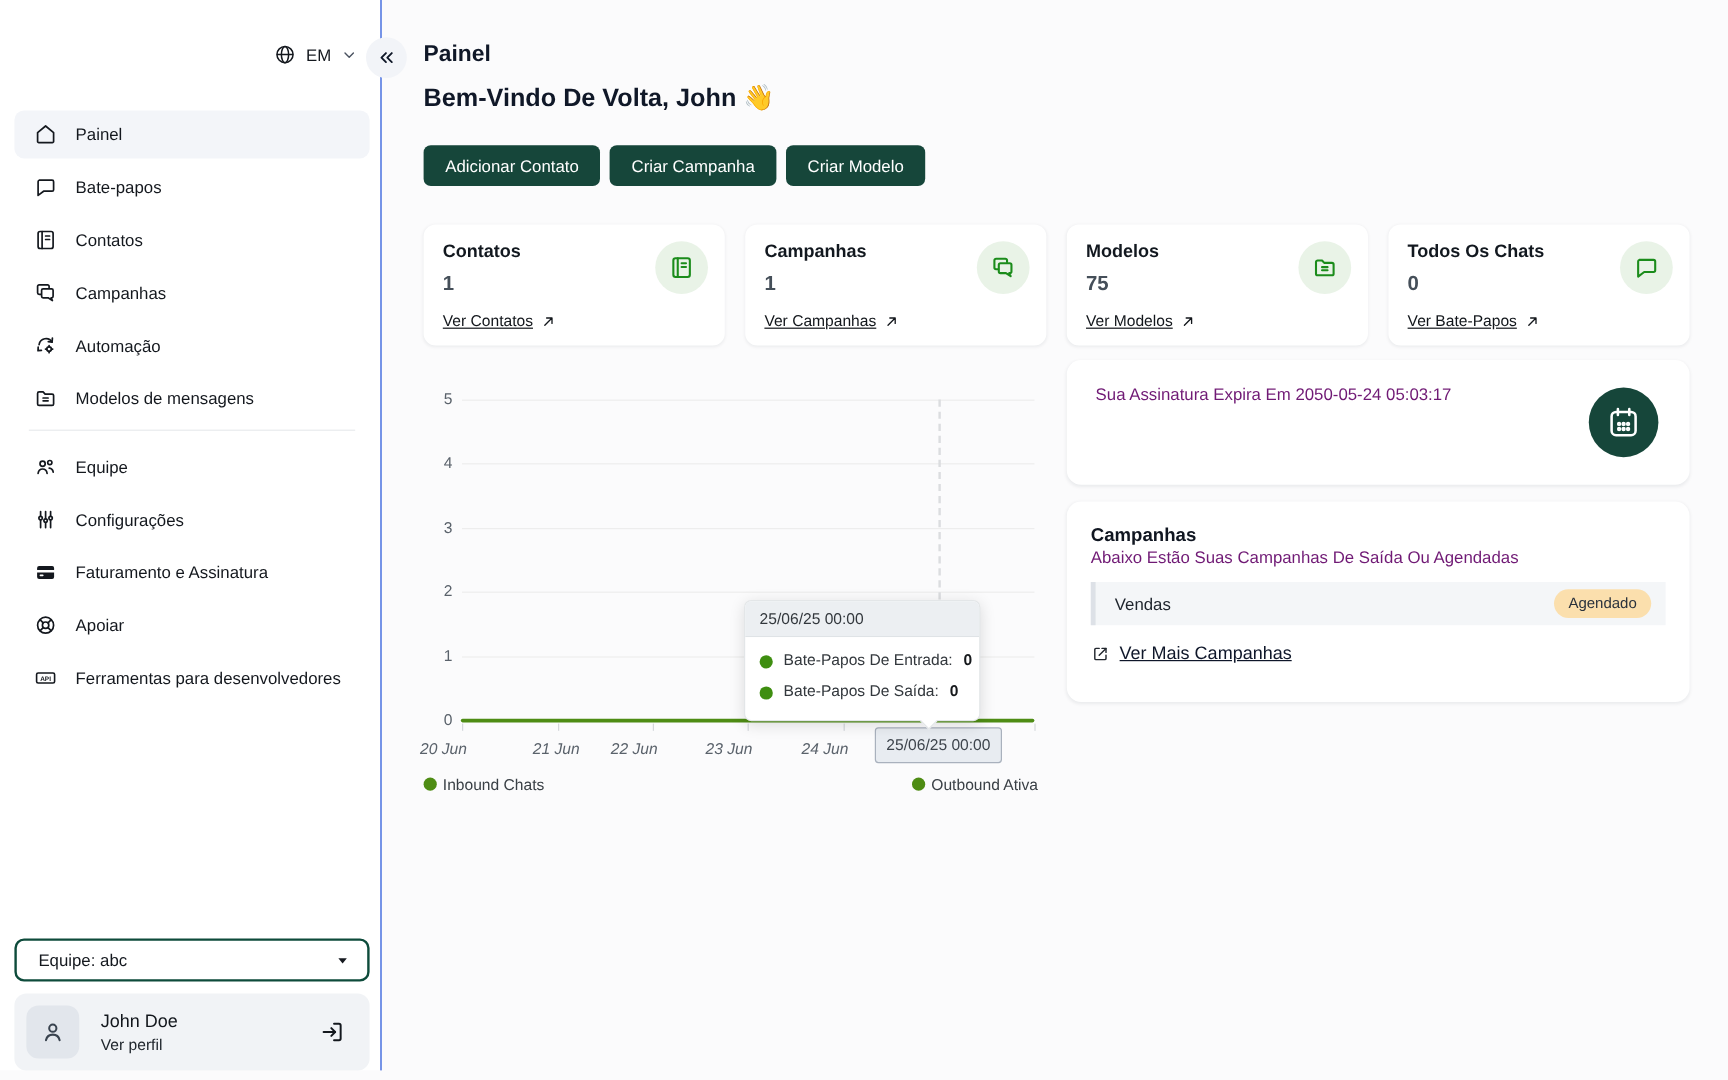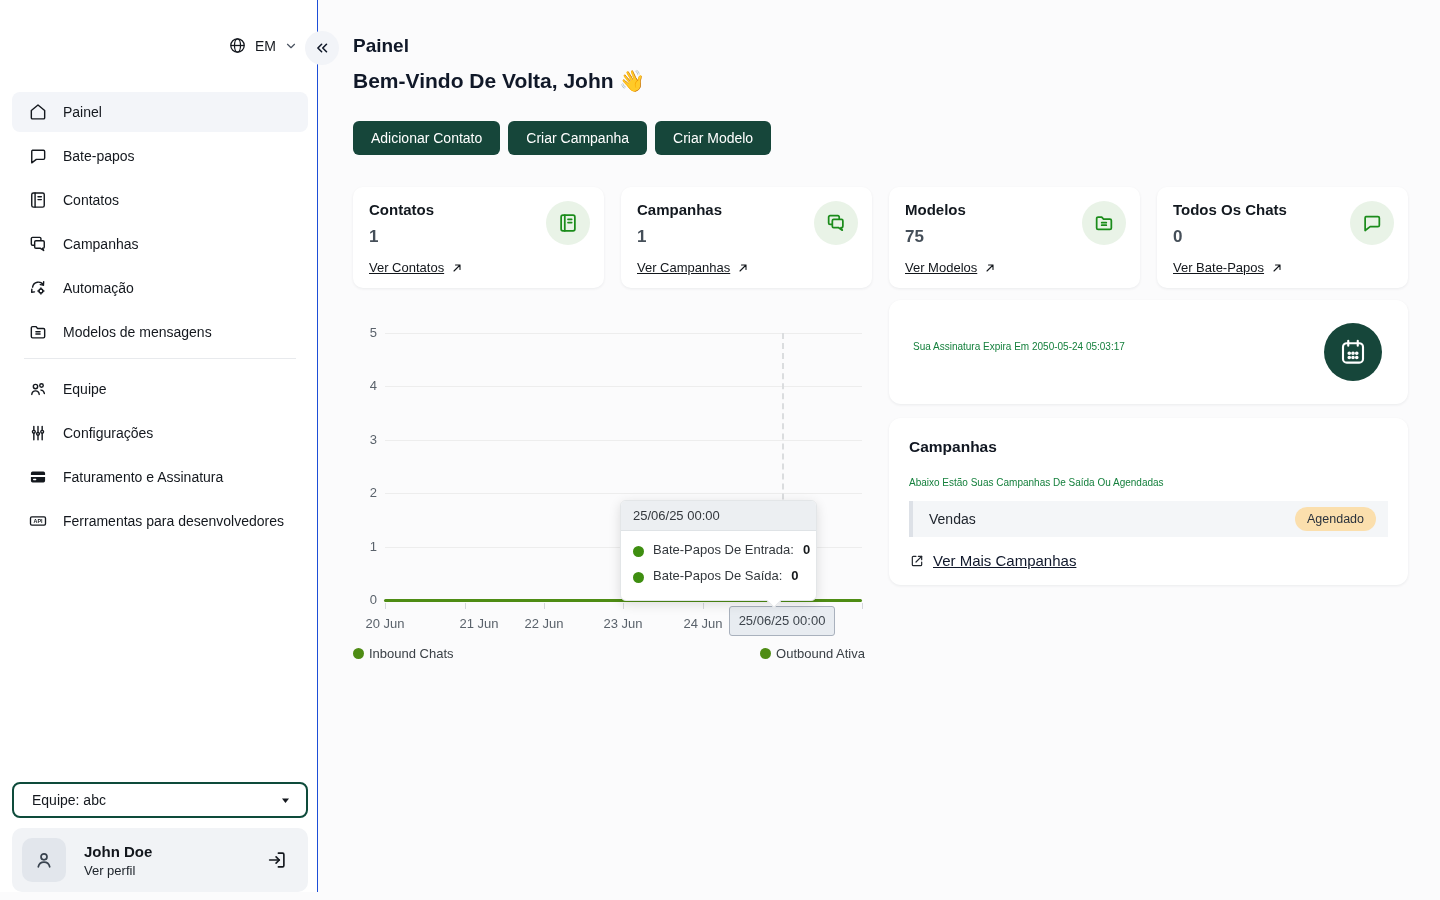--- a/index.html
+++ b/index.html
@@ -43,21 +43,21 @@
   }
   .user-card {
     position:absolute; left:12px; top:828px; width:296px; height:64px;
     background:#F1F3F6; border-radius:10px;
     display:flex; align-items:center; gap:18px; padding:0 20px 0 10px; cursor:pointer;
   }
   .avatar {
     width:44px; height:44px; border-radius:10px; background:#E2E6EC;
     display:flex; align-items:center; justify-content:center; flex:none;
   }
-  .user-name { font-weight:700; font-size:15px; color:#12161C; }
+  .user-name { font-weight:400; font-size:15px; color:#12161C; }
   .user-sub  { font-size:13px; margin-top:3px; color:#20262D; }
   .logout { margin-left:auto; cursor:pointer; }
 
   
   .page-title { position:absolute; left:353px; top:35px; font-size:19px; font-weight:700; margin:0; }
   .welcome    { position:absolute; left:353px; top:69px; font-size:21px; font-weight:700; margin:0; }
   .actions    { position:absolute; left:353px; top:121px; display:flex; gap:8px; }
   .btn-primary {
     background:#16463A; color:#fff; border:none; border-radius:6px; height:34px;
     padding:0 18px; font-size:14px; font-family:inherit; cursor:pointer;
@@ -81,21 +81,21 @@
     background:#E9F3E7; display:flex; align-items:center; justify-content:center;
   }
 
   
   .chart { position:absolute; left:353px; top:310px; width:512px; height:352px; font-size:13px; color:#5A626B; }
   .gridline { position:absolute; left:32px; width:477px; height:1px; background:#EDEDED; }
   .ytick { position:absolute; left:0; width:24px; text-align:right; line-height:16px; }
   .chart-line { position:absolute; left:31px; width:478px; top:289px; height:3px; background:#4E8C14; border-radius:2px; }
   .axis-tick { position:absolute; top:293px; width:1px; height:6px; background:#D4D7DB; }
   .dash-v { position:absolute; left:429px; top:23px; height:267px; border-left:2px dashed #DBDDDF; }
-  .xtick { position:absolute; top:306px; width:70px; text-align:center; }
+  .xtick { position:absolute; top:306px; width:70px; text-align:left;font-style:italic; }
   .xtick-box {
     position:absolute; left:376px; top:296px; width:106px; height:30px;
     background:#E8ECF1; border:1px solid #A9B1BD; border-radius:3px;
     text-align:center; line-height:28px; color:#3E454D; z-index:2;
   }
   .legend { position:absolute; top:336px; left:0; width:512px; display:flex; justify-content:space-between; gap:14px; color:#3A4046; }
   .legend-item { display:flex; align-items:center; gap:5px; cursor:pointer; }
   .ldot { width:11px; height:11px; border-radius:50%; background:#4E8C14; }
 
   .tooltip {
@@ -116,21 +116,21 @@
   }
 
   
   .panel-card {
     position:absolute; left:889px; width:519px; background:#fff;
     border-radius:12px; box-shadow:0 1px 3px rgba(16,24,40,.07); padding:20px 24px;
   }
   .sub-card  { top:300px; height:104px; }
   .camp-card { top:418px; height:167px; padding:20px; }
   .panel-title { font-size:15.5px; font-weight:700; color:#101621; }
-  .panel-sub   { font-size:10px; margin-top:21px; color:#15803d; }
+  .panel-sub   { font-size:14px; margin-top:0; color:#701a75; }
   .sub-icon {
     position:absolute; right:26px; top:23px; width:58px; height:58px; border-radius:50%;
     background:#16463A; display:flex; align-items:center; justify-content:center;
   }
   .camp-row {
     margin-top:13px; height:36px; background:#F4F6F8; border-left:4px solid #DDE1E7;
     display:flex; align-items:center; justify-content:space-between;
     padding:0 12px 0 16px; font-size:14px; color:#20262E;
   }
   .badge { background:#FBDFAD; color:#2A323C; font-size:12.5px; padding:5px 12px; border-radius:13px; }
@@ -240,20 +240,30 @@
       <span>Configurações</span>
     </div>
     <div class="nav-item">
       <span class="nicon">
           <svg viewBox="0 0 24 24" fill="#14181E">
             <path d="M3.5 7.5A2 2 0 0 1 5.5 5.5h13a2 2 0 0 1 2 2v2h-17zM3.5 12h17v4.5a2 2 0 0 1-2 2h-13a2 2 0 0 1-2-2z"></path>
             <rect x="6" y="14.2" width="4" height="1.6" rx=".8" fill="#fff"></rect>
           </svg>
         </span>
       <span>Faturamento e Assinatura</span>
+    </div>
+    <div class="nav-item">
+      <span class="nicon">
+          <svg viewBox="0 0 24 24" fill="none" stroke="#14181E" stroke-width="1.7" stroke-linecap="round">
+            <circle cx="12" cy="12" r="8"></circle>
+            <circle cx="12" cy="12" r="3.2"></circle>
+            <path d="M6.6 6.6l3 3M17.4 6.6l-3 3M6.6 17.4l3-3M17.4 17.4l-3-3"></path>
+          </svg>
+        </span>
+      <span>Apoiar</span>
     </div>
     <div class="nav-item">
       <span class="nicon">
           <svg viewBox="0 0 24 24" fill="none" stroke="#14181E" stroke-width="1.6">
             <rect x="3" y="7" width="18" height="10" rx="1.6"></rect>
             <text x="12" y="14.9" text-anchor="middle" font-size="6.5" font-weight="bold" fill="#14181E" stroke="none" font-family="Liberation Sans, sans-serif">API</text>
           </svg>
         </span>
       <span>Ferramentas para desenvolvedores</span>
     </div>

